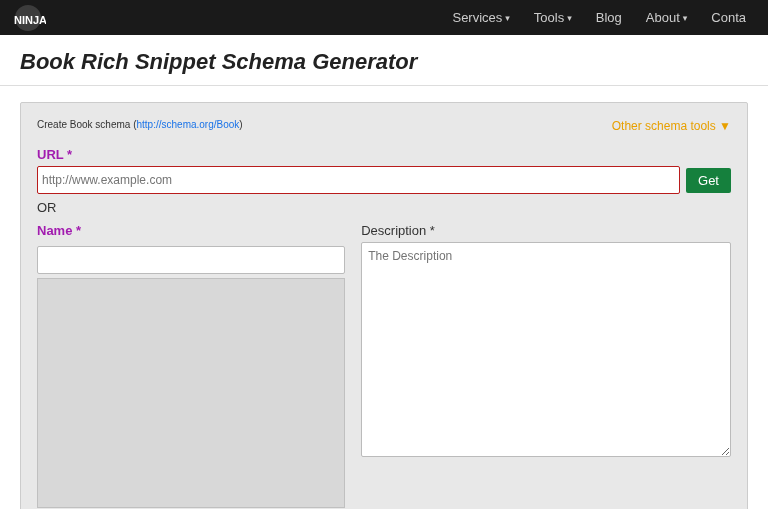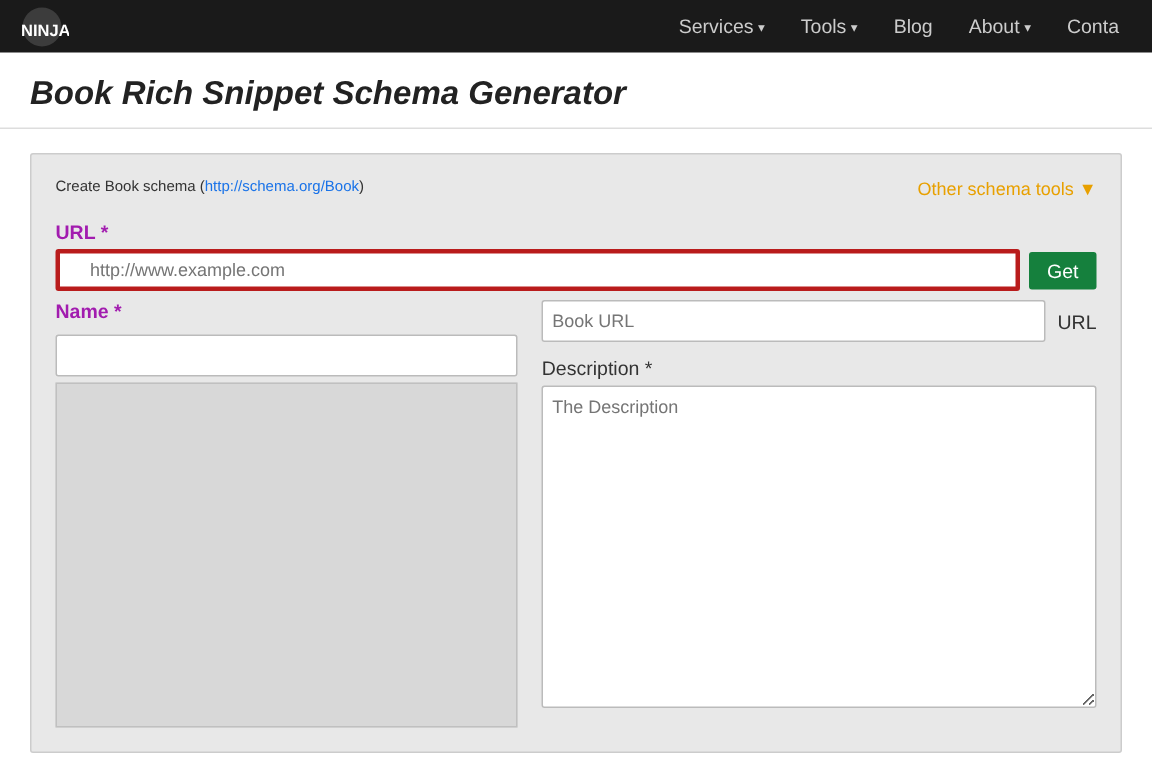--- a/index.html
+++ b/index.html
@@ -99,23 +99,23 @@
     }
 
     .url-input-row {
       display: flex;
       align-items: center;
       gap: 6px;
     }
     .url-input {
       flex: 1;
       height: 28px;
-      border: 3px solid #b91c1c;
-      background: #fff;
-      padding: 0 20px;
+      border: 1px solid #b91c1c;
+      background: #fff;
+      padding: 0 4px;
       font-size: 12px;
       color: #999;
       border-radius: 2px;
     }
     .get-button {
       background: #15803d;
       color: #fff;
       border: none;
       padding: 5px 12px;
       font-size: 13px;
@@ -250,33 +250,30 @@
     </div>
 
     <div class="url-section">
       <div class="field-label">URL *</div>
       <div class="url-input-row">
         <input type="text" class="url-input" placeholder="http://www.example.com" style="">
         <button class="get-button">Get</button>
       </div>
     </div>
 
+    <div class="or-label">OR</div>
 
     <div class="form-columns">
 
       <div class="form-col-left">
         <div class="field-label">Name *</div>
         <input type="text" class="name-input" placeholder="" style="">
         <div class="image-area"></div>
       </div>
 
       <div class="form-col-right">
-        <div class="book-url-row">
-          <input type="text" class="book-url-input" placeholder="Book URL" style="">
-          <span class="url-suffix-label">URL</span>
-        </div>
         <div class="desc-label">Description *</div>
         <textarea class="desc-textarea" placeholder="The Description" style=""></textarea>
       </div>
     </div>
 
   </div>
 </div>
 
 </body></html>

